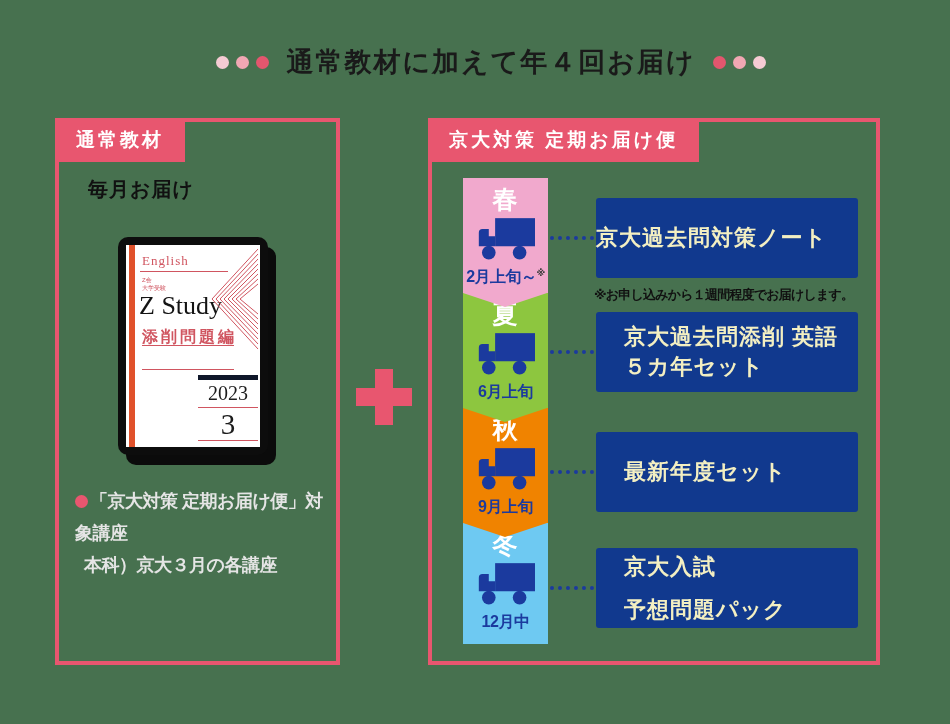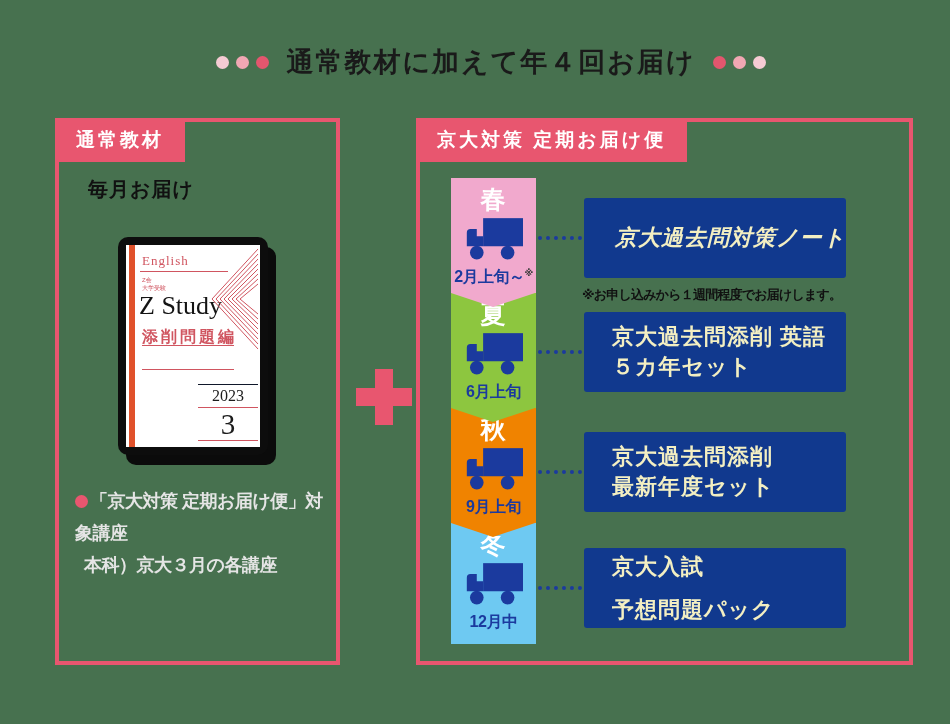--- a/index.html
+++ b/index.html
@@ -20,21 +20,21 @@
     font-size:27px;font-weight:800;color:#1a1a1a;letter-spacing:2px;
     margin:0 10px;white-space:nowrap;
   }
   .dot{width:13px;height:13px;border-radius:50%;display:inline-block;}
   .d-light{background:#F5CBD3;}
   .d-mid{background:#F1A7B3;}
   .d-dark{background:#E3566E;}
   
   .panel{position:absolute;border:4px solid #E8566F;box-sizing:border-box;}
   .panel-left{left:55px;top:118px;width:285px;height:547px;}
-  .panel-right{left:416px;top:118px;width:497px;height:547px;}
+  .panel-right{left:428px;top:118px;width:452px;height:547px;}
   .tab{
     position:absolute;left:-4px;top:-4px;background:#E8566F;color:#ffffff;
     font-size:19px;font-weight:700;letter-spacing:3px;padding:9px 21px;
     white-space:nowrap;
   }
   
   .monthly{
     position:absolute;left:29px;top:54px;font-size:20px;font-weight:800;
     color:#111;letter-spacing:1px;
   }
@@ -61,21 +61,21 @@
   }
   .bk-sub{
     position:absolute;left:16px;top:82px;font-size:16px;font-weight:700;
     color:#D05560;letter-spacing:3px;white-space:nowrap;
   }
   .bk-chevrons{position:absolute;right:0;top:4px;}
   .bk-date{
     position:absolute;right:2px;bottom:6px;width:60px;text-align:center;
     font-family:"Liberation Serif",serif;color:#1c1c1c;
   }
-  .bk-year{font-size:16px;border-top:1px solid #0f172a;border-bottom:1px solid #D05560;
+  .bk-year{font-size:20px;border-top:5px solid #0f172a;border-bottom:1px solid #D05560;
     padding:2px 0;}
   .bk-issue{font-size:29px;line-height:32px;border-bottom:1px solid #D05560;}
   .bullet-note{
     position:absolute;left:16px;top:363px;width:260px;color:#e5e5e5;
     font-size:18px;font-weight:800;line-height:32px;letter-spacing:-0.5px;
   }
   .bullet-dot{
     display:inline-block;width:13px;height:13px;border-radius:50%;
     background:#E8566F;margin-right:2px;vertical-align:-1px;
   }
@@ -112,21 +112,21 @@
   }
   .season-date sup{font-size:9px;color:#3a3a3a;}
   
   .connector{position:absolute;width:44px;height:0;border-top:4px dotted #1B3A9E;left:118px;}
   .c0{top:114px;}.c1{top:228px;}.c2{top:348px;}.c3{top:464px;}
   .product{
     position:absolute;left:164px;width:262px;height:80px;background:#11398E;
     border-radius:3px;color:#F3EFC2;font-weight:800;box-sizing:border-box;
     display:flex;flex-direction:column;justify-content:center;
   }
-  .p0{top:76px;align-items:flex-end;font-size:23px;letter-spacing:1px;font-style:italic;}
+  .p0{top:76px;align-items:flex-start;font-size:23px;letter-spacing:1px;}
   .p1{top:190px;}.p2{top:310px;}.p3{top:426px;gap:13px;}
   .product .line{font-size:22px;line-height:30px;padding-left:28px;letter-spacing:1px;}
   .p0 .line{padding-left:0;}
   .delivery-note{
     position:absolute;left:162px;top:164px;width:310px;font-size:13px;
     font-weight:800;color:#111;letter-spacing:-0.8px;white-space:nowrap;
   }
 </style>
 </head>
 <body>
@@ -253,21 +253,20 @@
       <div class="line">京大過去問対策ノート</div>
     </div>
     <div class="delivery-note">※お申し込みから１週間程度でお届けします。</div>
 
     <div class="product p1">
       <div class="line">京大過去問添削 英語</div>
       <div class="line">５カ年セット</div>
     </div>
 
     <div class="product p2">
-      <div class="line">京大過去問添削</div>
       <div class="line">最新年度セット</div>
     </div>
 
     <div class="product p3">
       <div class="line">京大入試</div>
       <div class="line">予想問題パック</div>
     </div>
 
   </div>
 </div>

